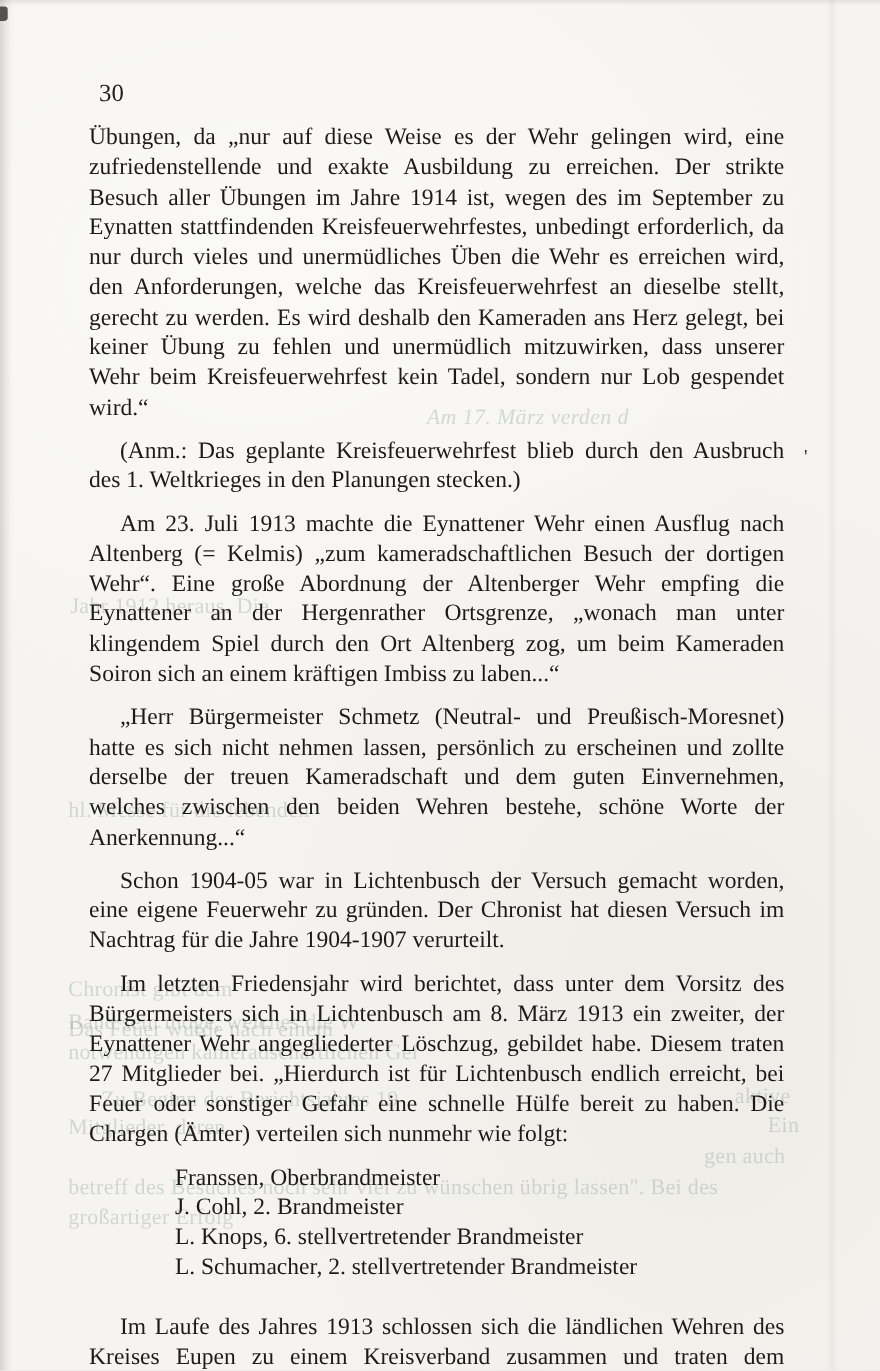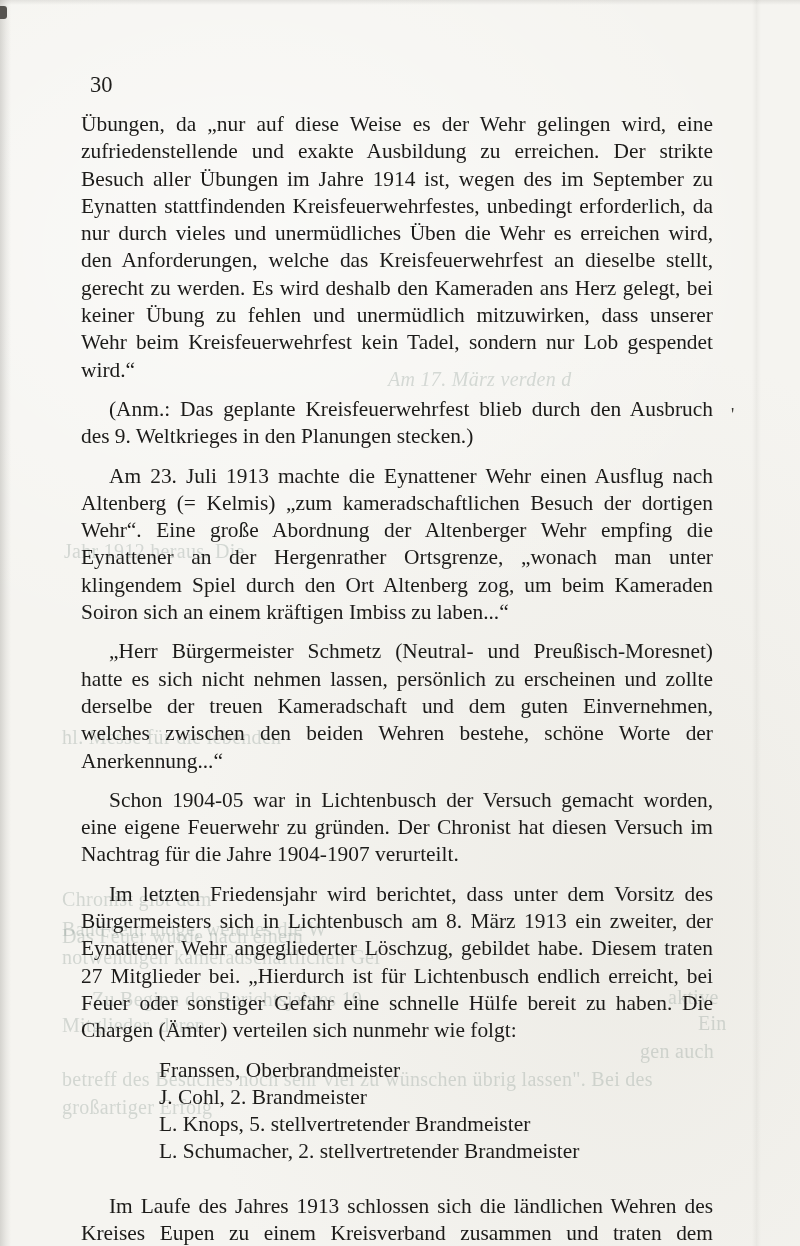--- a/index.html
+++ b/index.html
@@ -121,28 +121,28 @@
 
   <div class="edge-left"></div>
   <div class="edge-top"></div>
   <div class="corner-mark"></div>
   <div class="fold-right"></div>
 
   <div class="page-number">30</div>
 
   <div class="page-body">
       <p class="">Übungen, da „nur auf diese Weise es der Wehr gelingen wird, eine zufriedenstellende und exakte Ausbildung zu erreichen. Der strikte Besuch aller Übungen im Jahre 1914 ist, wegen des im September zu Eynatten stattfindenden Kreisfeuerwehrfestes, unbedingt erforderlich, da nur durch vieles und unermüdliches Üben die Wehr es erreichen wird, den Anforderungen, welche das Kreisfeuerwehrfest an dieselbe stellt, gerecht zu werden. Es wird deshalb den Kameraden ans Herz gelegt, bei keiner Übung zu fehlen und unermüdlich mitzuwirken, dass unserer Wehr beim Kreisfeuerwehrfest kein Tadel, sondern nur Lob gespendet wird.“</p>
-      <p class="indent ">(Anm.: Das geplante Kreisfeuerwehrfest blieb durch den Ausbruch des 9. Weltkrieges in den Planungen stecken.)</p>
+      <p class="indent ">(Anm.: Das geplante Kreisfeuerwehrfest blieb durch den Ausbruch des 1. Weltkrieges in den Planungen stecken.)</p>
       <p class="indent ">Am 23. Juli 1913 machte die Eynattener Wehr einen Ausflug nach Altenberg (= Kelmis) „zum kameradschaftlichen Besuch der dortigen Wehr“. Eine große Abordnung der Altenberger Wehr empfing die Eynattener an der Hergenrather Ortsgrenze, „wonach man unter klingendem Spiel durch den Ort Altenberg zog, um beim Kameraden Soiron sich an einem kräftigen Imbiss zu laben...“</p>
       <p class="indent ">„Herr Bürgermeister Schmetz (Neutral- und Preußisch-Moresnet) hatte es sich nicht nehmen lassen, persönlich zu erscheinen und zollte derselbe der treuen Kameradschaft und dem guten Einvernehmen, welches zwischen den beiden Wehren bestehe, schöne Worte der Anerkennung...“</p>
       <p class="indent ">Schon 1904-05 war in Lichtenbusch der Versuch gemacht worden, eine eigene Feuerwehr zu gründen. Der Chronist hat diesen Versuch im Nachtrag für die Jahre 1904-1907 verurteilt.</p>
       <p class="indent ">Im letzten Friedensjahr wird berichtet, dass unter dem Vorsitz des Bürgermeisters sich in Lichtenbusch am 8. März 1913 ein zweiter, der Eynattener Wehr angegliederter Löschzug, gebildet habe. Diesem traten 27 Mitglieder bei. „Hierdurch ist für Lichtenbusch endlich erreicht, bei Feuer oder sonstiger Gefahr eine schnelle Hülfe bereit zu haben. Die Chargen (Ämter) verteilen sich nunmehr wie folgt:</p>
       <div class="roster">
         <div class="roster-item">Franssen, Oberbrandmeister</div>
         <div class="roster-item">J. Cohl, 2. Brandmeister</div>
-        <div class="roster-item">L. Knops, 5. stellvertretender Brandmeister</div>
+        <div class="roster-item">L. Knops, 6. stellvertretender Brandmeister</div>
         <div class="roster-item">L. Schumacher, 2. stellvertretender Brandmeister</div>
       </div>
       <p class="indent gap justify-last">Im Laufe des Jahres 1913 schlossen sich die ländlichen Wehren des Kreises Eupen zu einem Kreisverband zusammen und traten dem Provinzialverband der Rheinprovinz bei. Als Vorsitzender wurde der</p>
     </div>
 
   <div class="stray-mark">'</div>
 </div>
 
 </body></html>

